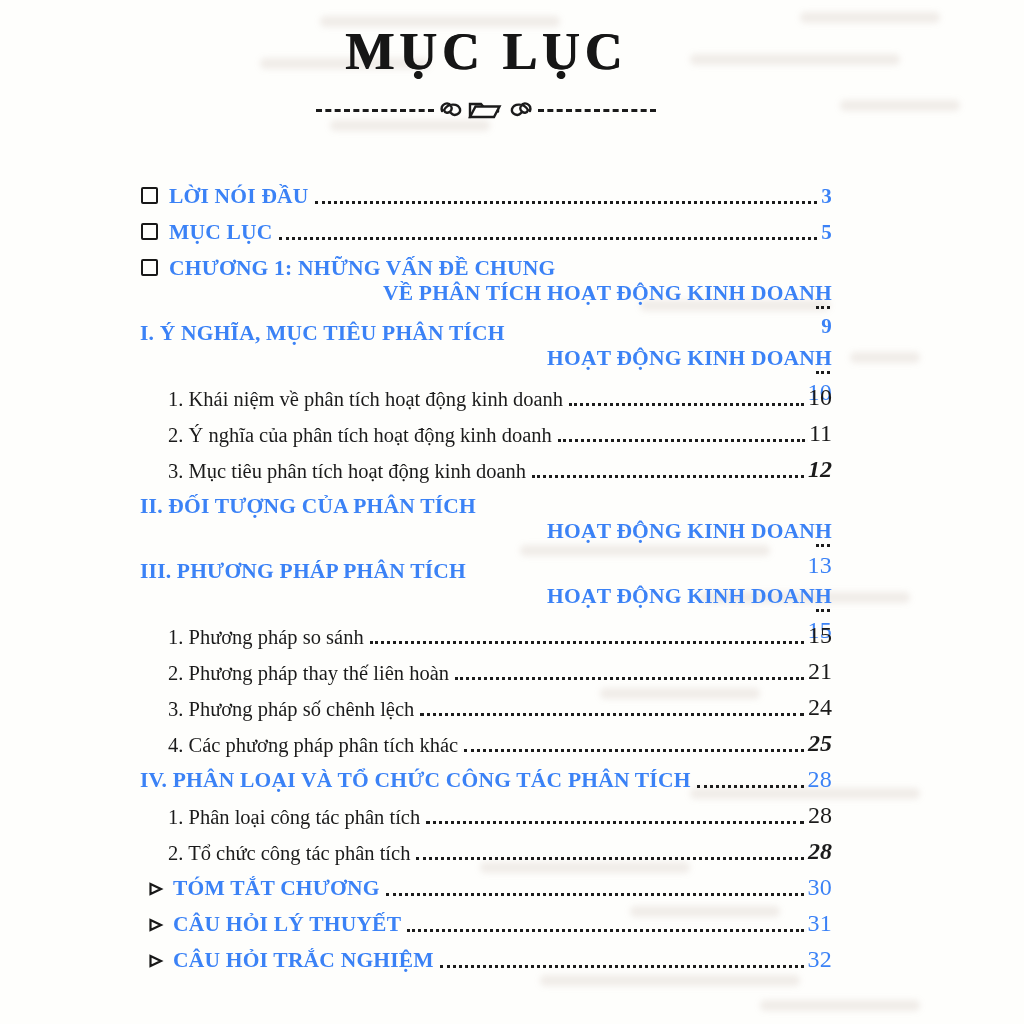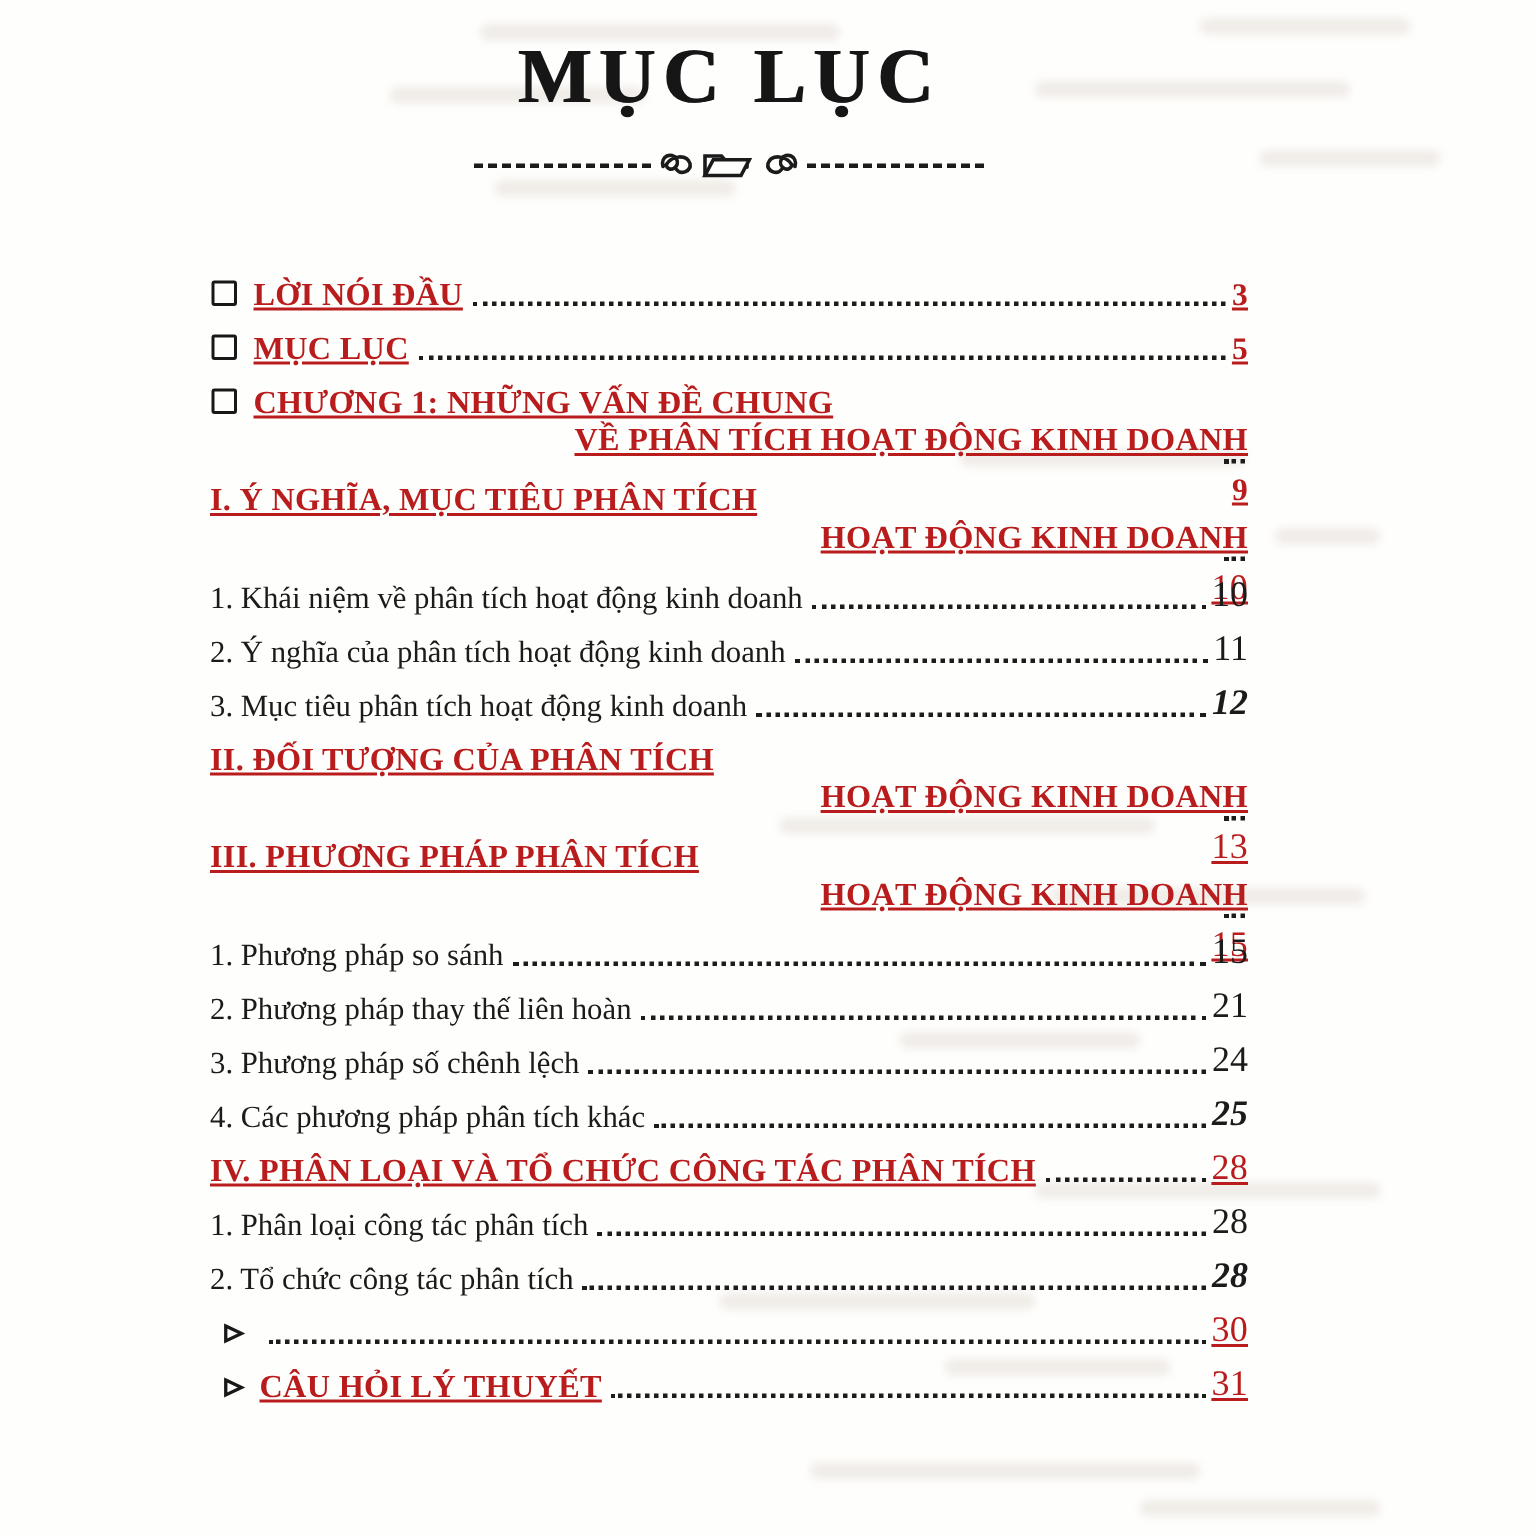--- a/index.html
+++ b/index.html
@@ -21,32 +21,32 @@
     font-size:52px;font-weight:bold;letter-spacing:5px;
     color:#161616;
     text-shadow:1px 0 0 #161616;
   }
   .divider{display:flex;align-items:center;justify-content:center;margin:14px 0 0 0;}
   .dash-line{width:118px;height:0;border-top:3.4px dashed #1b1b1b;}
   .divider svg{margin:0 4px;}
   .toc{margin-top:48px;}
   .line{display:flex;align-items:flex-end;height:36px;font-size:20.5px;}
   .line.cont{height:29px;flex-direction:column;}
-  .hd{font-weight:bold;font-size:21.5px;letter-spacing:0.2px;color:#b91c1c;text-decoration:underline;}
+  .hd{font-weight:bold;font-size:21.5px;letter-spacing:0.2px;color:#3b82f6;}
   .lbl{white-space:nowrap;}
   .marker-square{flex:none;width:13px;height:13px;border:2.6px solid #181818;
     border-radius:2px;margin:0 11px 5px 1px;background:transparent;}
   .marker-arrow{flex:none;margin:0 9px 4px 0;}
   .dots{flex:1;min-width:14px;border-bottom:3.4px dotted #1c1c1c;margin:0 2px 5px 6px;}
   .pg{margin-left:2px;font-size:24px;font-weight:normal;}
   .pg.bold{font-weight:bold;font-size:21px;}
   .pg.it{font-style:italic;font-weight:bold;}
   .ind-ch{margin-left:165px;}
   .ind-sub{margin-left:56px;}
-  .ind-item{}
+  .ind-item{margin-left:28px;}
   .ind-arrow{margin-left:8px;}
 </style>
 </head>
 <body>
 
 <div class="paper"></div>
 <div class="ghost" id="ghost">
     <div style="left: 320px; top: 16px; width: 240px;"></div>
     <div style="left: 800px; top: 12px; width: 140px;"></div>
     <div style="left: 260px; top: 58px; width: 170px;"></div>
@@ -187,26 +187,35 @@
     <div class="line">
       <span class="lbl ind-item">2. Tổ chức công tác phân tích</span>
       <span class="dots"></span>
       <span class="pg it">28</span>
     </div>
 
     <div class="line hd ind-arrow">
       <svg class="marker-arrow" width="16" height="16" viewBox="0 0 16 16">
           <path d="M2.5 3 L13 8 L2.5 13 Z" fill="none" stroke="#181818" stroke-width="2.2" stroke-linejoin="miter"></path>
         </svg>
+      <span class="lbl">TÓM TẮT CHƯƠNG</span>
       <span class="dots"></span>
       <span class="pg">30</span>
     </div>
     <div class="line hd ind-arrow">
       <svg class="marker-arrow" width="16" height="16" viewBox="0 0 16 16">
           <path d="M2.5 3 L13 8 L2.5 13 Z" fill="none" stroke="#181818" stroke-width="2.2" stroke-linejoin="miter"></path>
         </svg>
       <span class="lbl">CÂU HỎI LÝ THUYẾT</span>
       <span class="dots"></span>
       <span class="pg">31</span>
     </div>
+    <div class="line hd ind-arrow">
+      <svg class="marker-arrow" width="16" height="16" viewBox="0 0 16 16">
+          <path d="M2.5 3 L13 8 L2.5 13 Z" fill="none" stroke="#181818" stroke-width="2.2" stroke-linejoin="miter"></path>
+        </svg>
+      <span class="lbl">CÂU HỎI TRẮC NGHIỆM</span>
+      <span class="dots"></span>
+      <span class="pg">32</span>
+    </div>
 
   </div>
 </div>
 
 </body></html>

